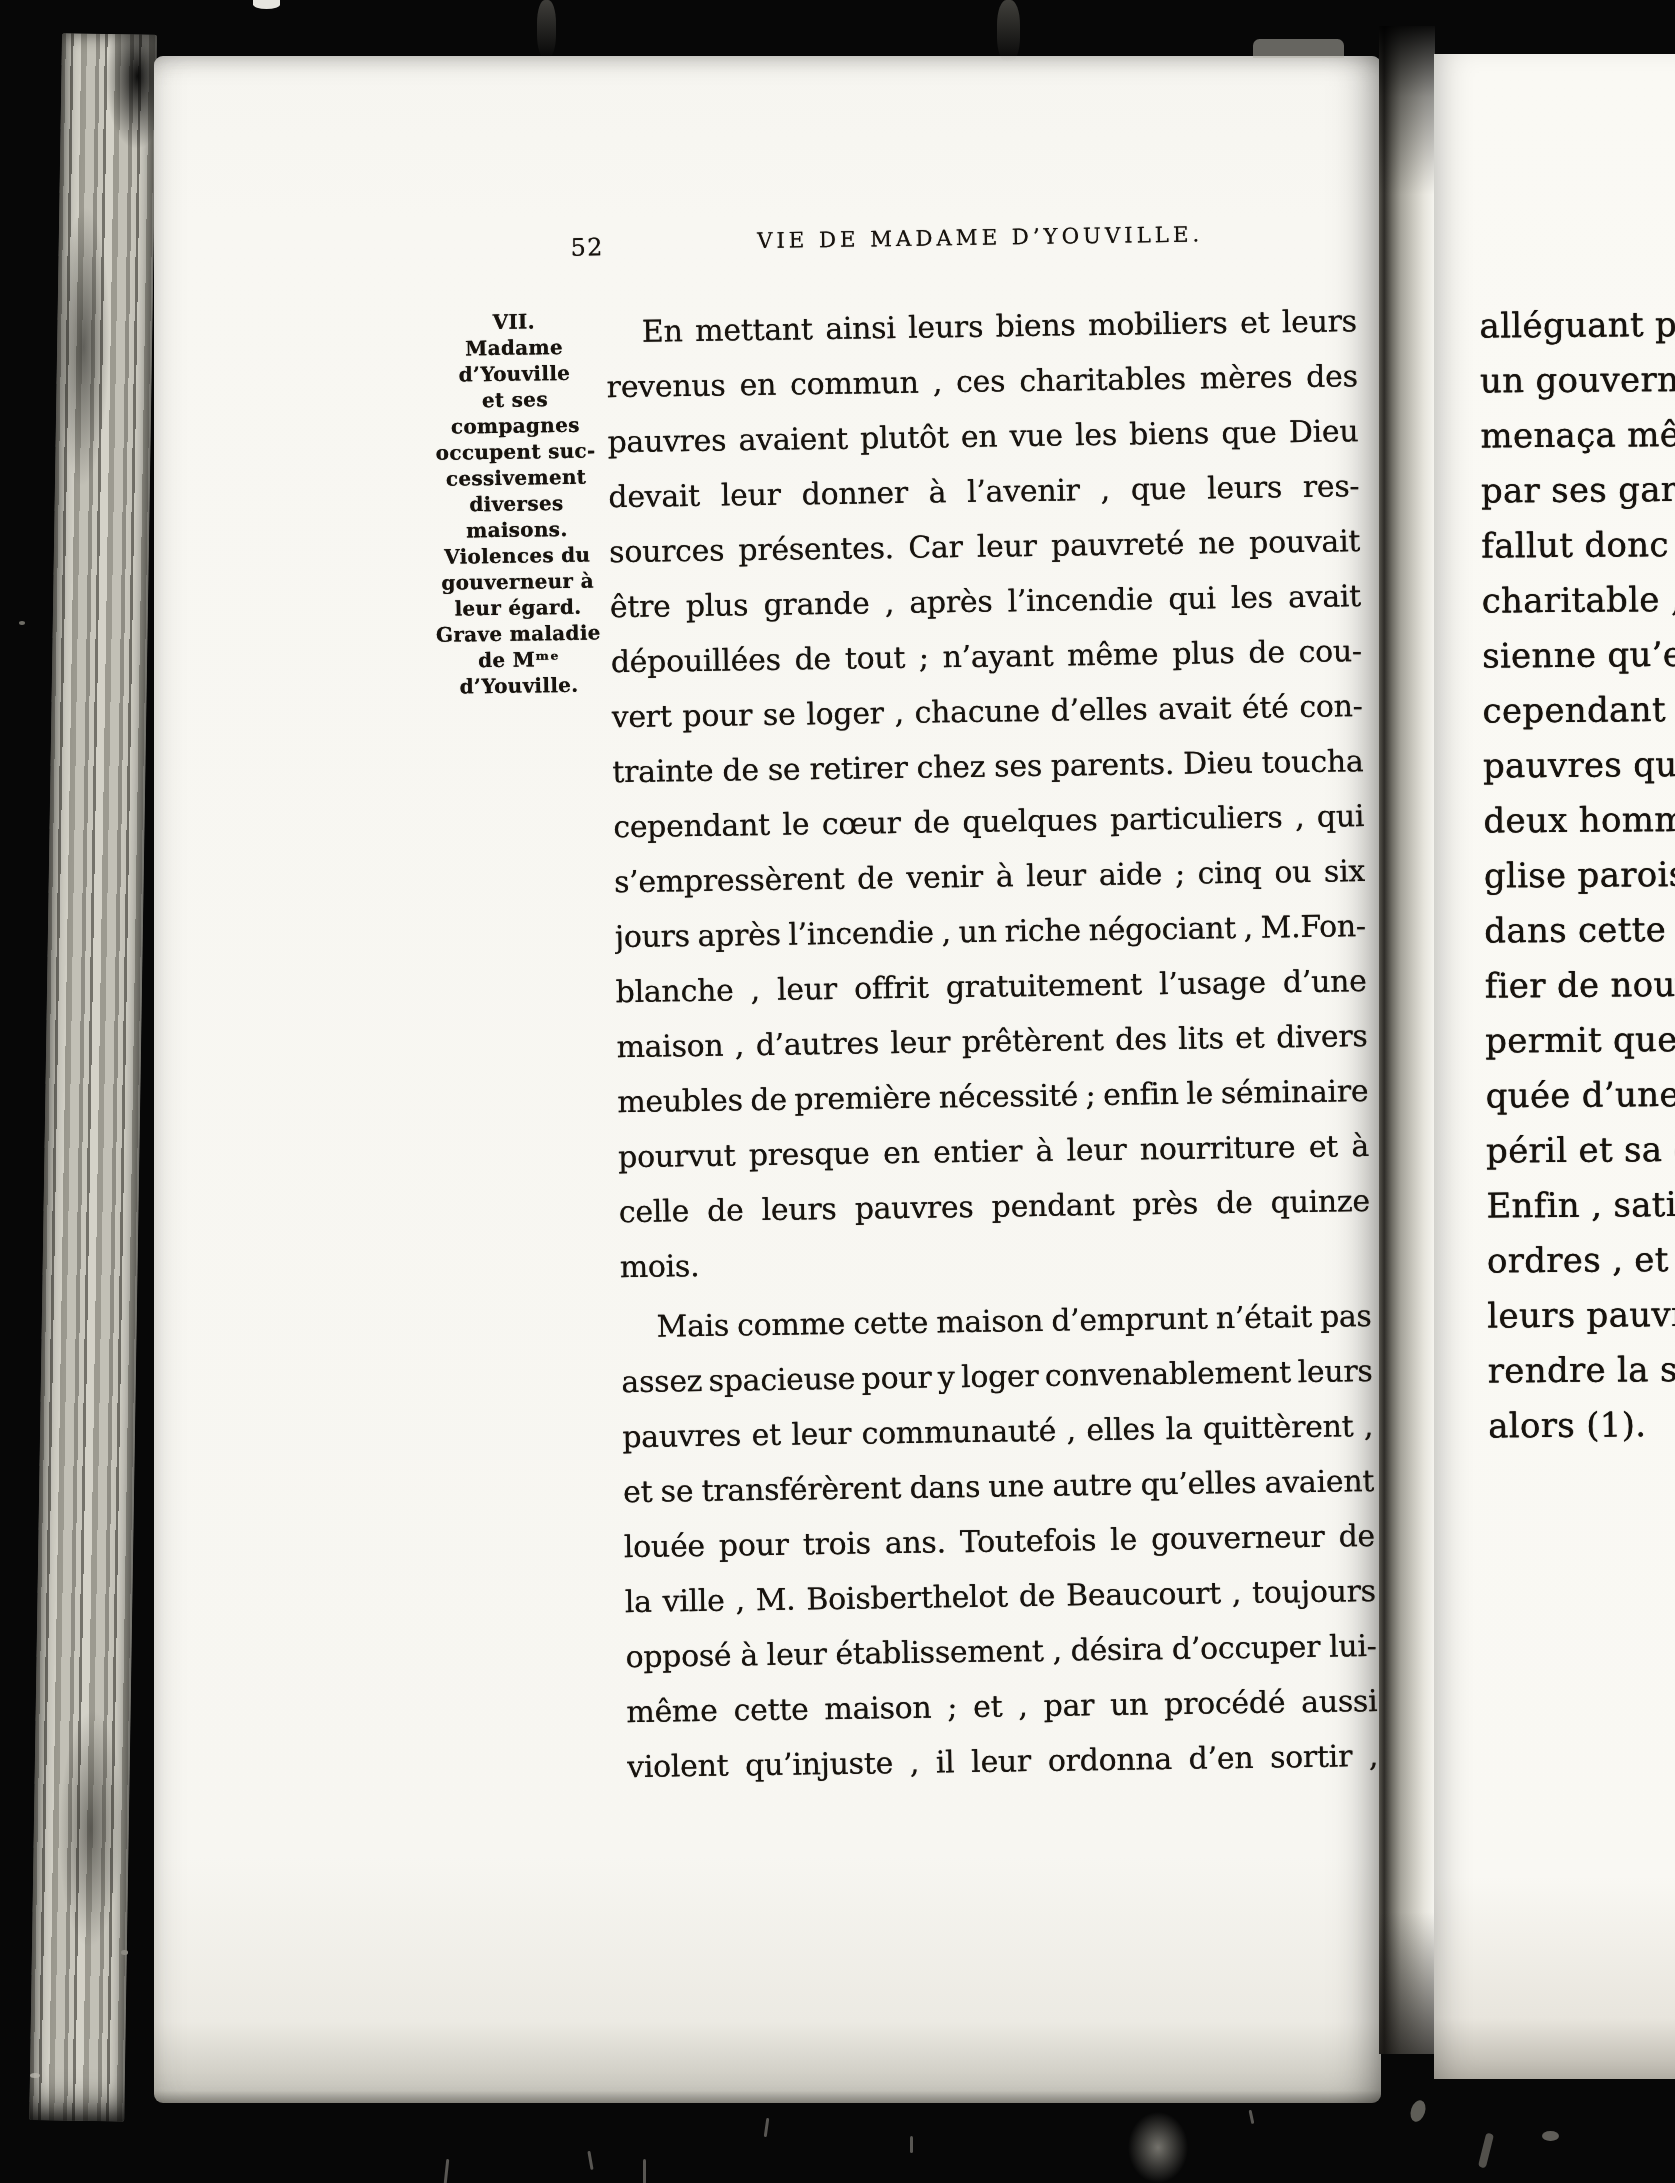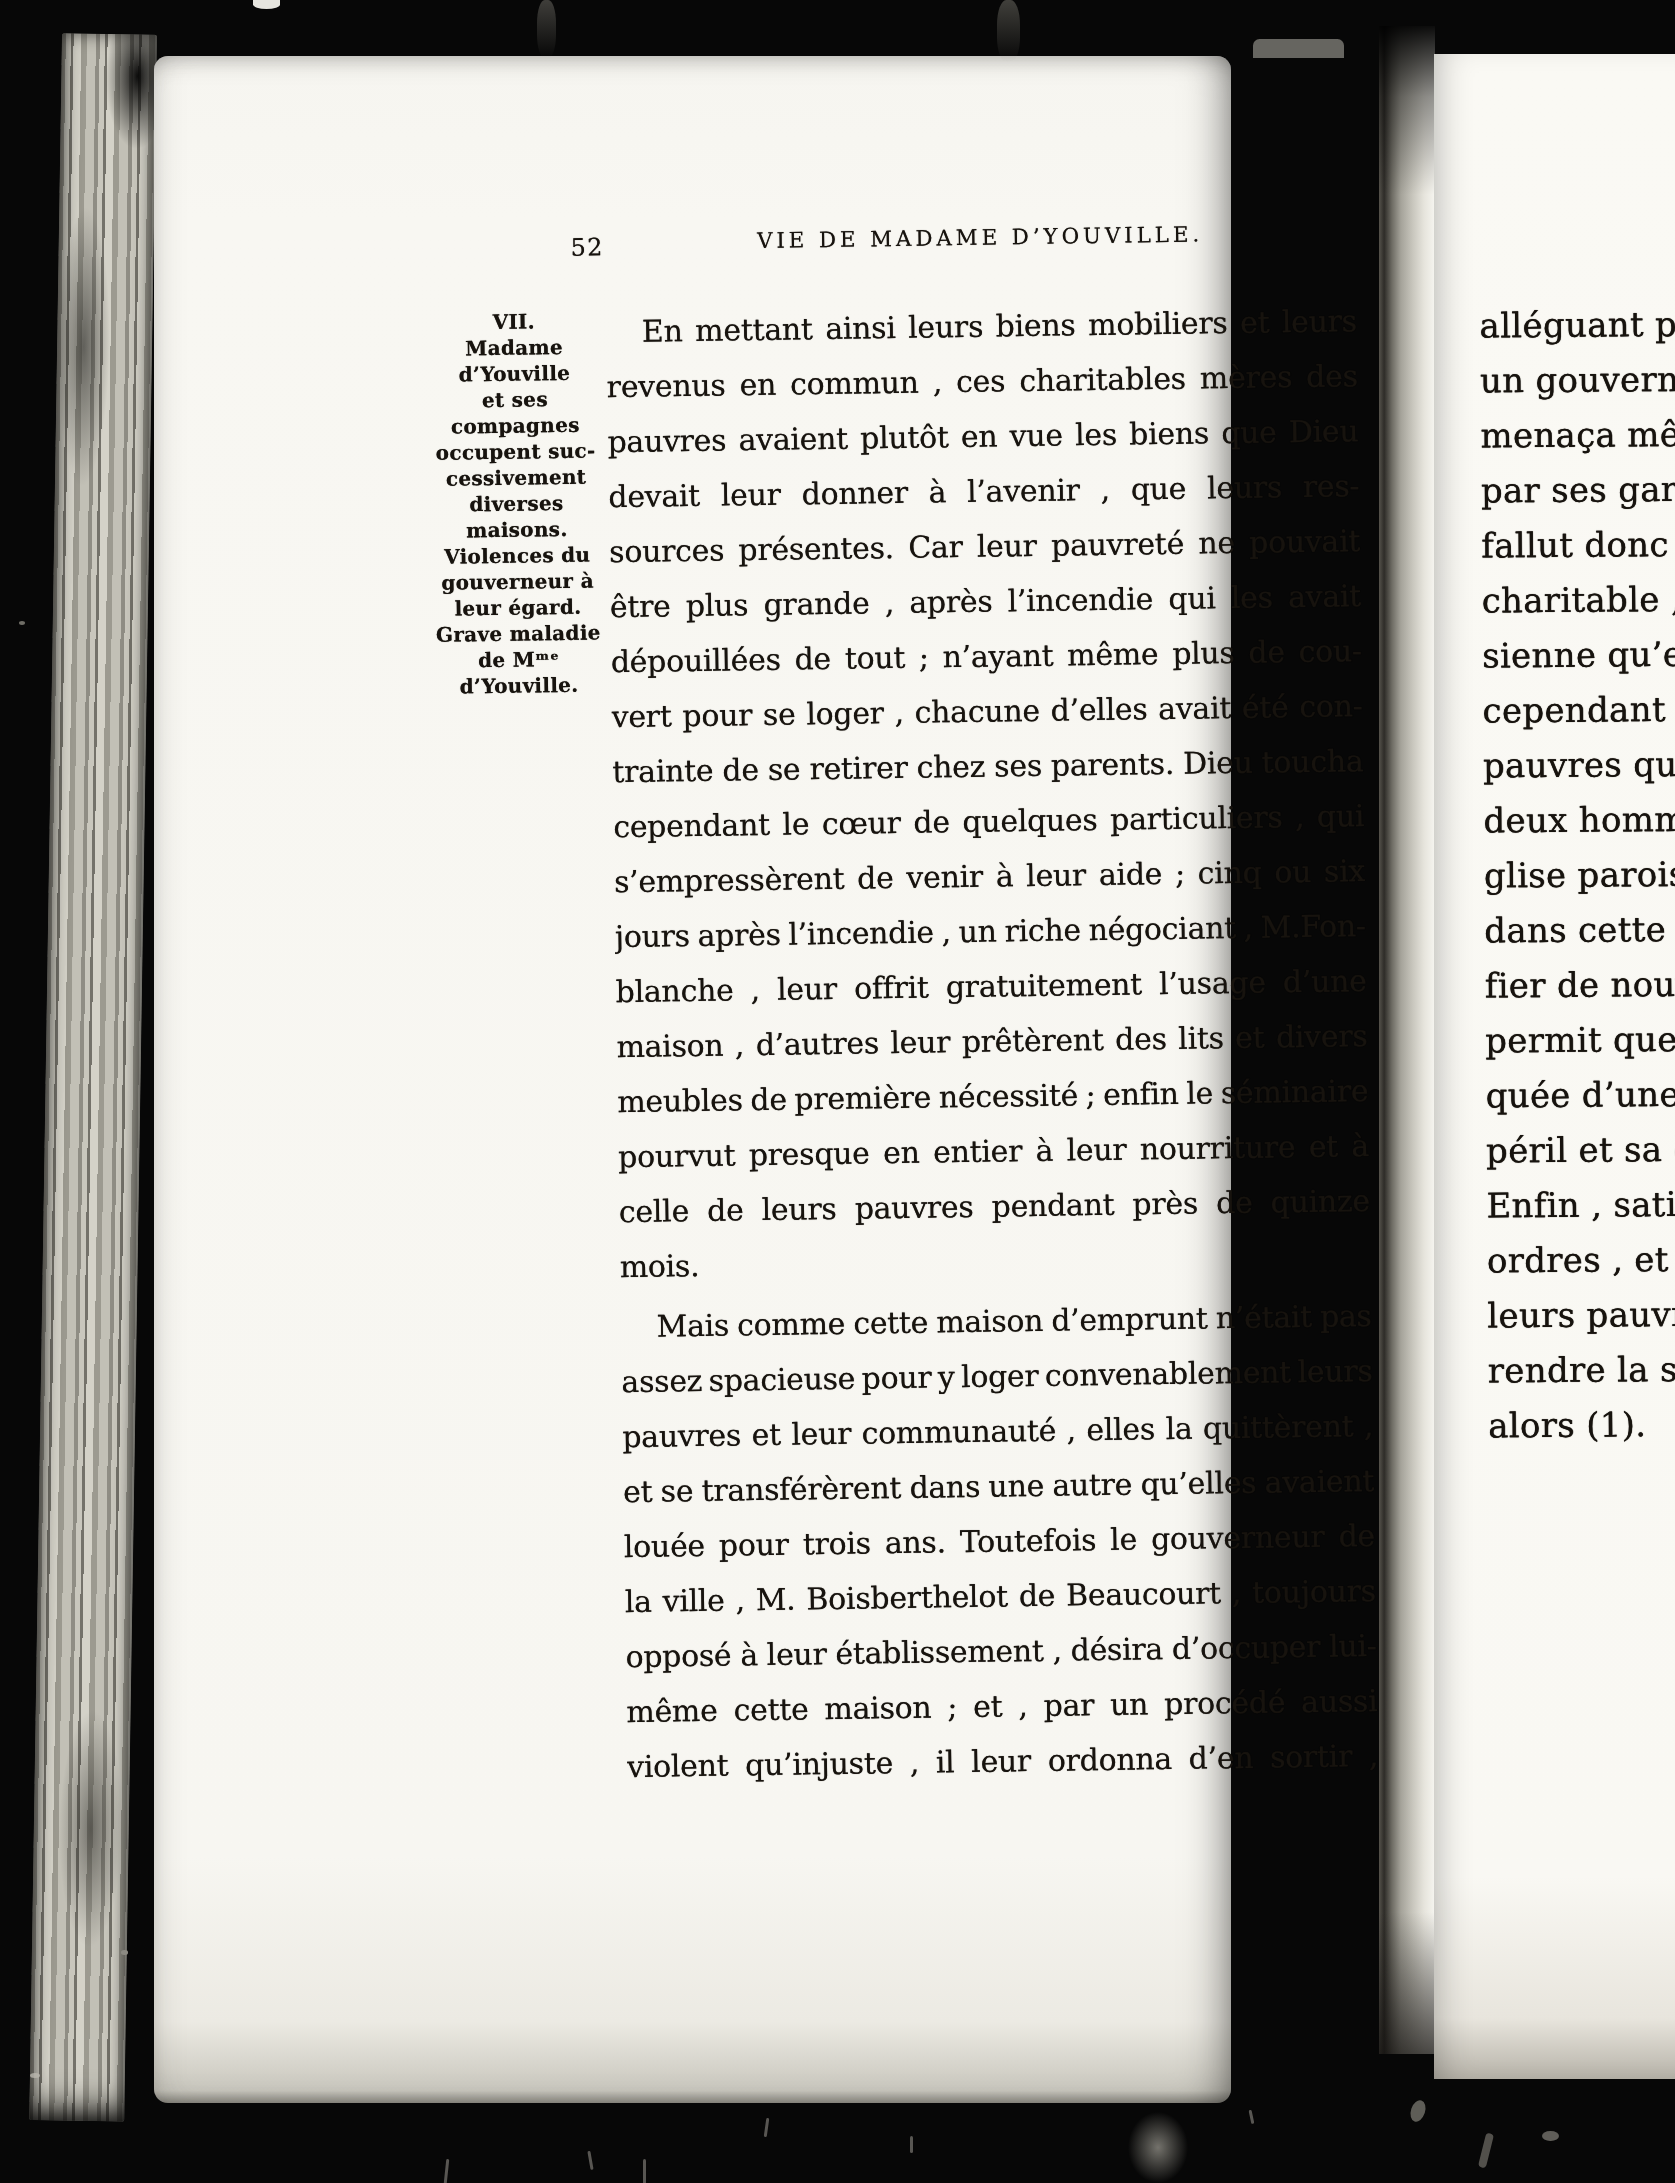--- a/index.html
+++ b/index.html
@@ -24,23 +24,23 @@
         #8f8d84 0 3.9px, #c9c7bd 3.9px 9px, #74726a 9px 11.7px,
         #d4d2c8 11.7px 19.4px, #9c9a90 19.4px 25px, #c2c0b6 25px 34px),
       #b3b1a8;
     box-shadow: inset 0 0 17px rgba(0,0,0,.65), inset 0 -26px 32px -13px rgba(0,0,0,.8);
     border-radius: 2.6px;
   }
 
   
   .page { position: absolute; }
   .page-left {
-    left: 154px; top: 56px; width: 1077px; height: 2047px;
+    left: 154px; top: 56px; width: 1227px; height: 2047px;
     background: linear-gradient(180deg, #f6f5f0 0%, #f8f7f2 8%, #f7f6f1 88%, #eceae3 96%, #c9c7be 99.4%, #8f8d85 100%);
-    border-radius: 14px;
+    border-radius: 9px;
     box-shadow:
       inset -27px 0 45px -25px rgba(0,0,0,.55),
       inset 17px 0 39px -27px rgba(55,53,48,.4),
       inset 0 14.3px 26px -18px rgba(55,53,48,.35);
   }
   .text-layer {
     position: absolute; inset: 0;
     transform: rotate(-0.85deg); transform-origin: 613px 1024px;
     color: #17130e;
     text-shadow: 0 0 0.7px rgba(23,19,14,.8);

